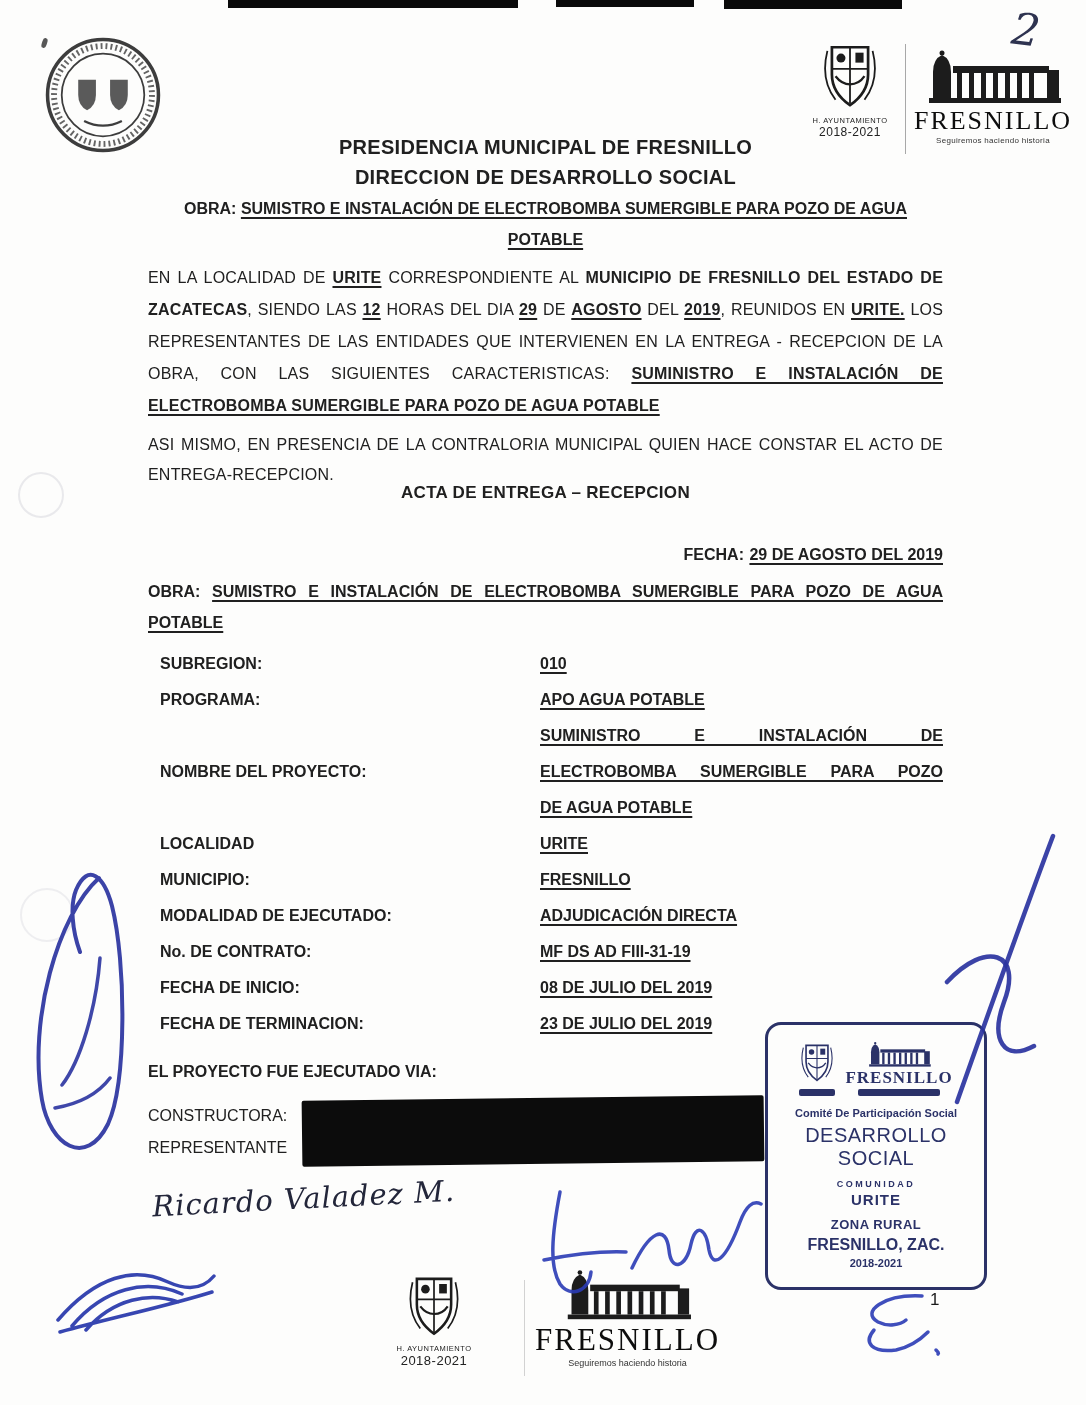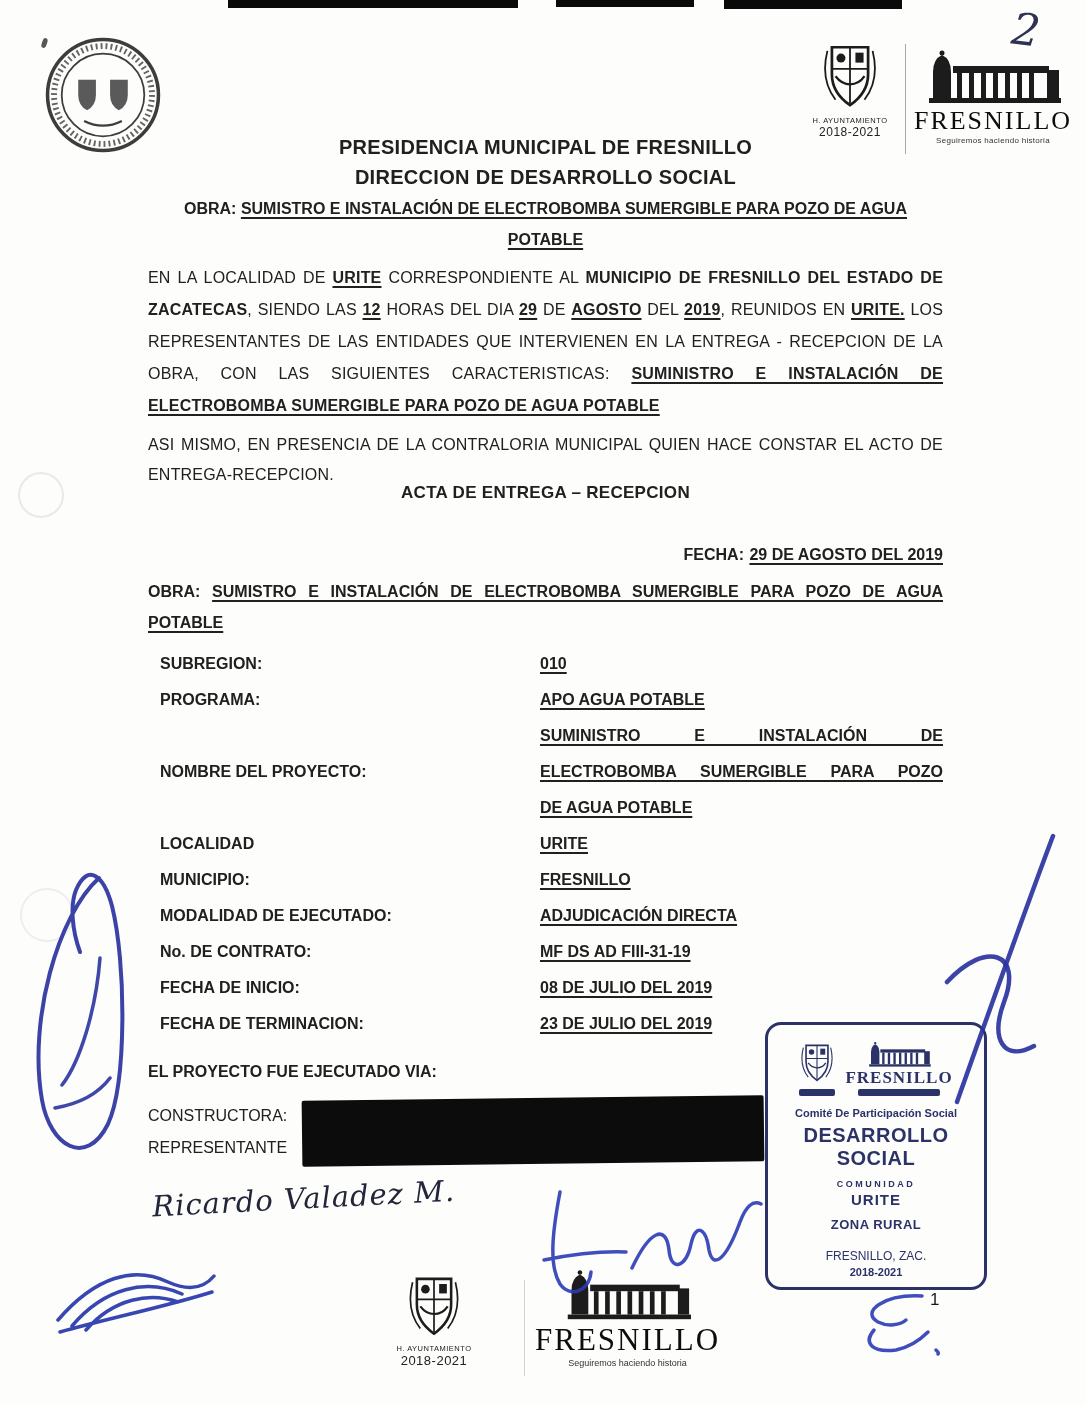--- a/index.html
+++ b/index.html
@@ -73,25 +73,25 @@
   .stamp { position:absolute; left:765px; top:1022px; width:222px; height:268px;
            border:3.5px solid #2b3268; border-radius:16px; color:#2b3268;
            text-align:center; padding-top:7px; background:rgba(255,255,255,0.0); }
   .stamp * { color:#2b3268; }
   .stamp-top { display:flex; align-items:center; justify-content:center; gap:10px; height:72px; }
   .stamp-crest-col { display:flex; flex-direction:column; align-items:center; }
   .stamp-bar { width:36px; height:7px; background:#2b3268; border-radius:2px; margin-top:2px; }
   .stamp-bar-wide { width:82px; height:7px; background:#2b3268; border-radius:2px; margin:1px auto 0; }
   .stamp-fresnillo { font-family:"Liberation Serif", serif; font-size:17px; font-weight:700; letter-spacing:1px; }
   .stamp-committee { font-size:11px; font-weight:700; margin-top:3px; }
-  .stamp-title { font-size:20px; font-weight:700; letter-spacing:.5px; margin-top:5px; }
+  .stamp-title { font-size:20px; font-weight:400; letter-spacing:.5px; margin-top:5px; }
   .stamp-comunidad { font-size:9px; font-weight:700; letter-spacing:2.5px; margin-top:9px; }
   .stamp-urite { font-size:15px; font-weight:700; letter-spacing:1px; margin-top:2px; }
   .stamp-zona { font-size:13px; font-weight:700; margin-top:9px; letter-spacing:.5px; }
-  .stamp-city { font-size:12px; font-weight:400; margin-top:17px; }
+  .stamp-city { font-size:16px; font-weight:700; margin-top:4px; }
   .stamp-years { font-size:11px; font-weight:700; margin-top:3px; }
 
   .sig-overlay { position:absolute; left:0; top:0; pointer-events:none; }
 </style>
 </head>
 <body>
 
 <svg width="0" height="0" style="position:absolute" aria-hidden="true">
   <symbol id="sym-monument" viewBox="0 0 140 60">
     <circle cx="19" cy="7" r="2.5" fill="currentColor"></circle>

